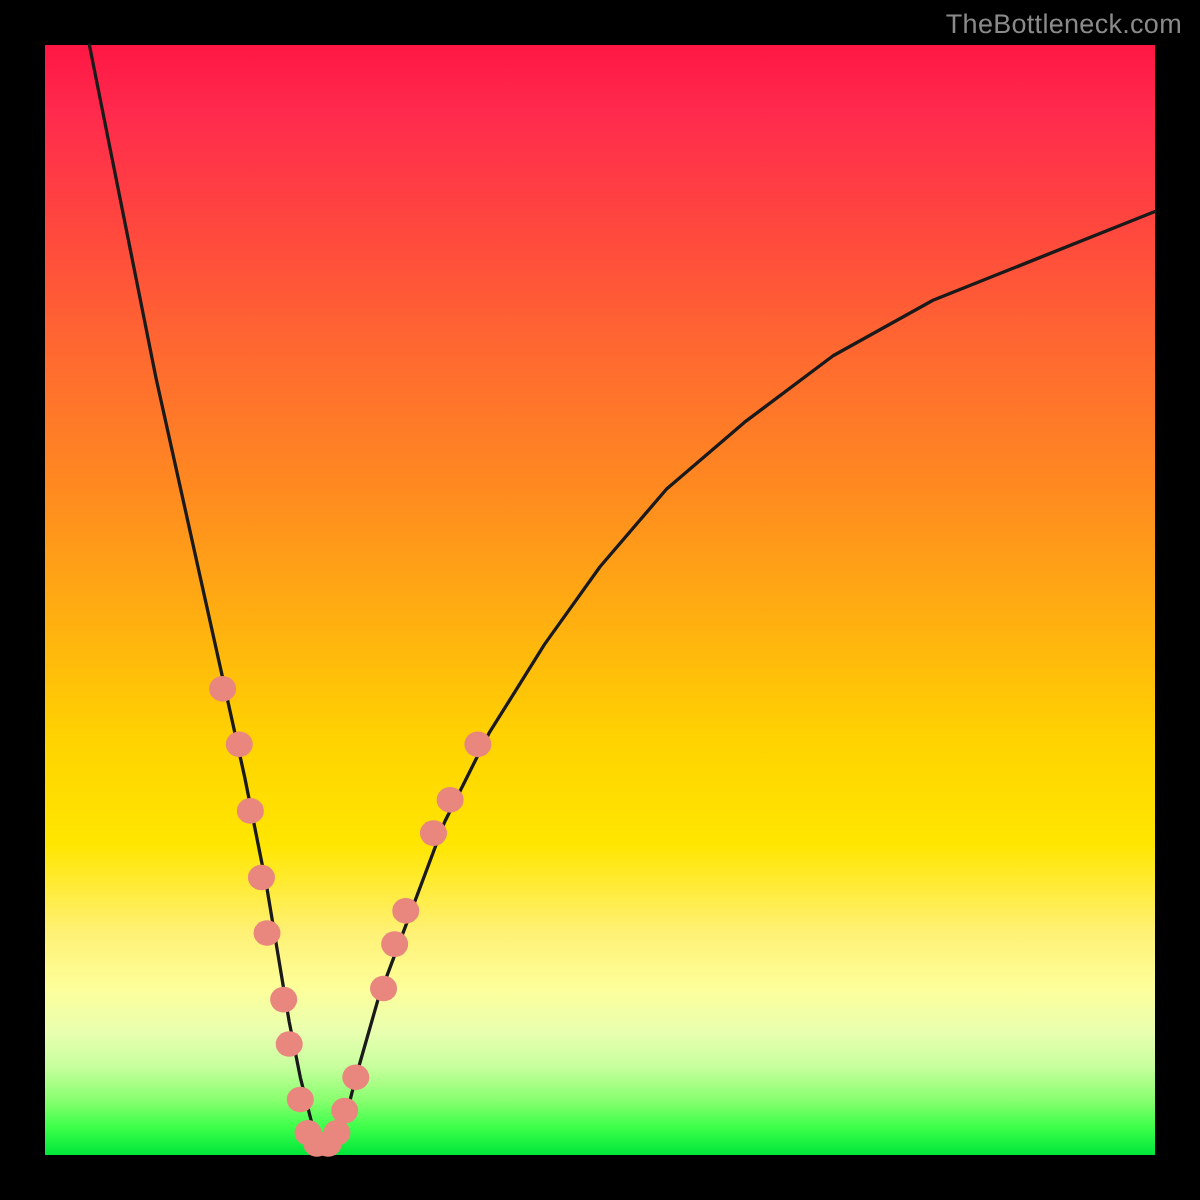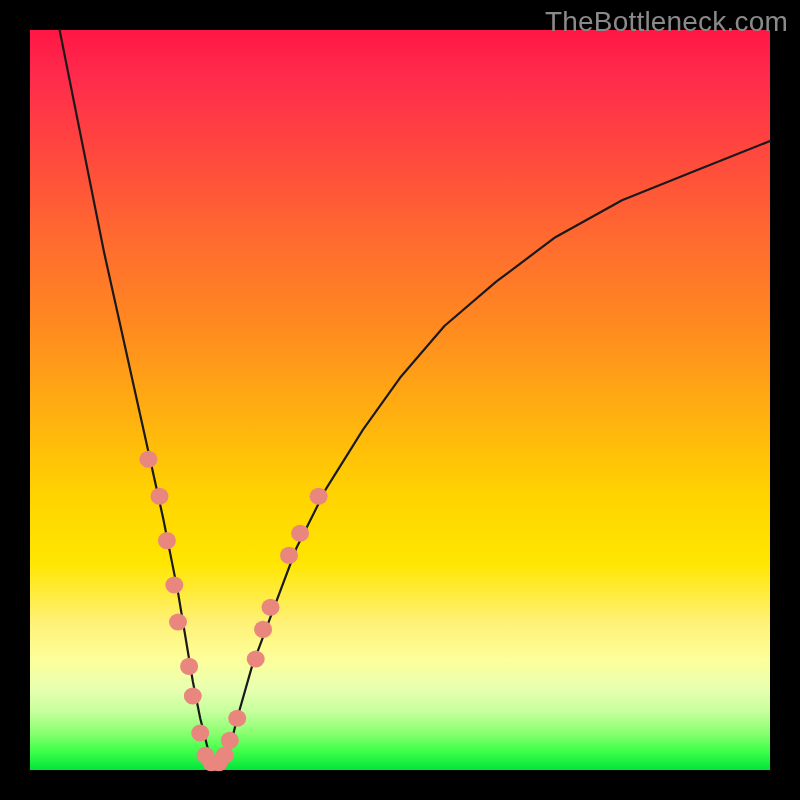--- a/index.html
+++ b/index.html
@@ -41,21 +41,21 @@
       #8aff70 95%,
       #3dff4a 97.5%,
       #00e63a 100%
     );
   }
   .watermark {
     position: absolute;
     top: 6px;
     right: 12px;
     color: #8a8a8a;
-    font-size: 28px;
+    font-size: 18px;
     font-weight: 500;
     letter-spacing: 0.2px;
     user-select: none;
     margin-left: 28px;
   }
   svg.curve {
     position: absolute;
     left: 0;
     top: 0;
     width: 740px;

